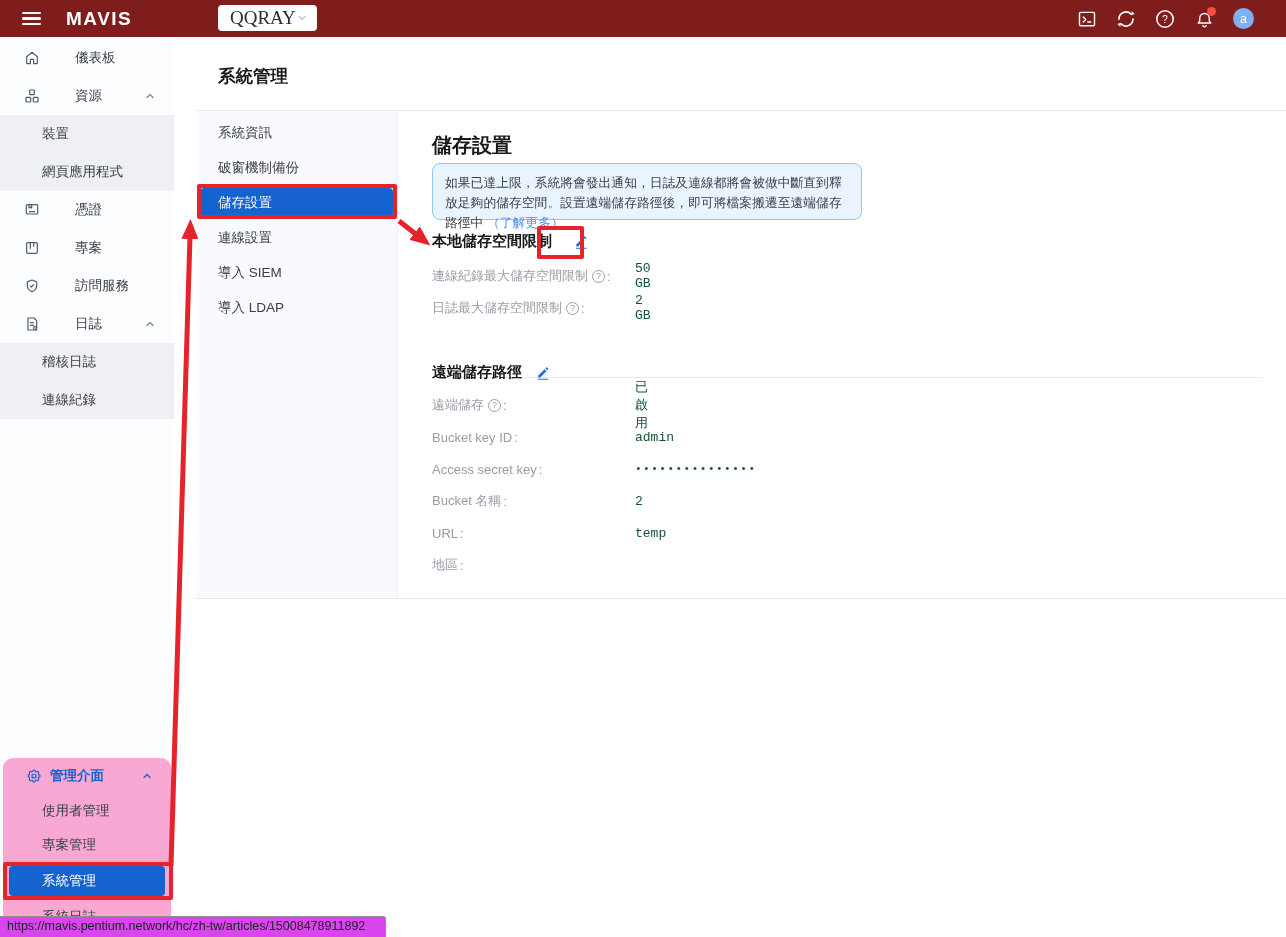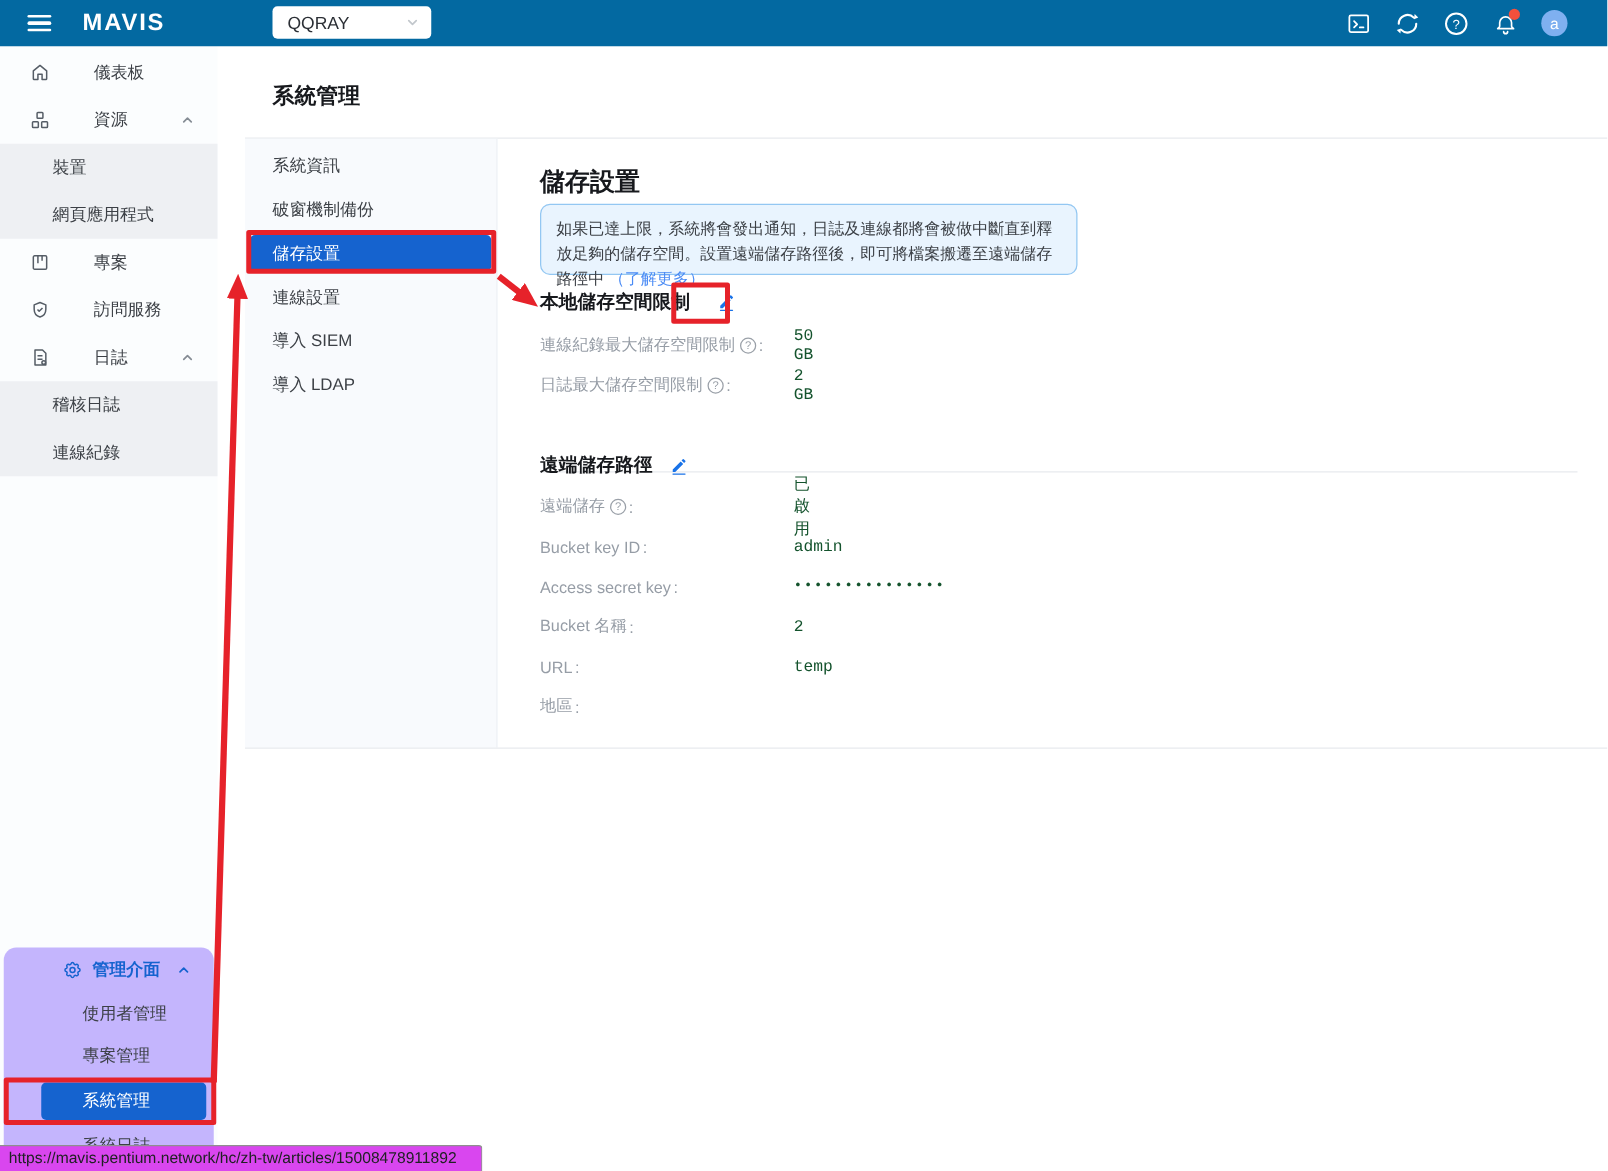--- a/index.html
+++ b/index.html
@@ -1,39 +1,39 @@
 <!DOCTYPE html>
 <html><head>
 <meta charset="utf-8">
 <style>
   * { margin:0; padding:0; box-sizing:border-box; }
   html,body { width:1286px; height:937px; overflow:hidden; font-family:"Liberation Sans","DejaVu Sans",sans-serif; background:#fff; }
   .page { position:relative; width:1286px; height:937px; }
 
   
-  .topbar { position:absolute; top:0; left:0; right:0; height:37px; background:#0369a1; display:flex; align-items:center; z-index:10; }
+  .topbar { position:absolute; top:0; left:0; right:0; height:37px; background:#7f1d1d; display:flex; align-items:center; z-index:10; }
   .hamburger { margin-left:22px; width:19px; height:13px; display:flex; flex-direction:column; justify-content:space-between; cursor:pointer; }
   .hamburger span { display:block; height:2.4px; background:#fff; border-radius:2px; }
   .logo { margin-left:25px; color:#fff; font-weight:900; font-size:19px; letter-spacing:1.5px; }
-  .project-select { position:absolute; left:218px; top:5px; width:127px; height:26px; background:#fff; border-radius:4px; display:flex; align-items:center; justify-content:space-between; padding:0 9px 0 12px; font-size:14px; color:#2b2f35; cursor:pointer; }
+  .project-select { position:absolute; left:218px; top:5px; width:99px; height:26px; background:#fff; border-radius:4px; display:flex; align-items:center; justify-content:space-between; padding:0 9px 0 12px; font-size:19px; color:#2b2f35; cursor:pointer;font-family:Liberation Serif, serif; }
   .topbar-icons { position:absolute; right:32px; top:0; height:37px; display:flex; align-items:center; gap:19px; }
   .tb-icon { width:20px; height:20px; color:#fff; position:relative; cursor:pointer; display:flex; align-items:center; justify-content:center; }
   .badge-dot { position:absolute; top:-2px; right:-2px; width:9px; height:9px; border-radius:50%; background:#f4503c; }
   .avatar { width:21px; height:21px; border-radius:50%; background:#7fb0f0; color:#fff; font-size:12.5px; display:flex; align-items:center; justify-content:center; cursor:pointer; }
 
   
   .sidebar { position:absolute; top:37px; left:0; width:174px; bottom:0; background:#fbfdfe; z-index:5; }
   .side-pad { height:2px; }
   .side-item { height:38px; display:flex; align-items:center; padding-left:24px; font-size:13.5px; color:#3c4046; position:relative; cursor:pointer;gap:26px; }
   .side-item .sicon { width:16px; height:16px; margin-right:9px; color:#555d66; flex:0 0 16px; }
   .side-item .chev { position:absolute; right:18px; width:12px; height:12px; color:#858c94; }
   .side-sub { padding-left:42px; }
   .side-block { background:#eef0f3; }
 
-  .admin { position:absolute; left:3px; right:3px; top:721px; bottom:0; background:#c4b5fd; border-radius:10px 10px 0 0;padding-left:24px; }
+  .admin { position:absolute; left:3px; right:3px; top:721px; bottom:0; background:#f9a8d4; border-radius:10px 10px 0 0; }
   .admin-head { height:36px; display:flex; align-items:center; padding-left:23px; color:#1563cf; font-size:13.5px; font-weight:600; position:relative; cursor:pointer; }
   .admin-head .sicon { width:16px; height:16px; margin-right:8px; color:#1563cf; flex:0 0 16px; }
   .admin-head .chev { position:absolute; right:18px; width:12px; height:12px; color:#1563cf; }
   .admin-item { height:34px; display:flex; align-items:center; padding-left:39px; font-size:13.5px; color:#3c4046; cursor:pointer; }
   .admin-sel-row { height:38px; display:flex; align-items:stretch; }
   .admin-sel { flex:1; margin:4px 6px; background:#1563cf; border-radius:4px; color:#fff; display:flex; align-items:center; padding-left:33px; font-size:13.5px; cursor:pointer; }
 
   
   .main { position:absolute; left:174px; top:37px; right:0; bottom:0; background:#fff; }
   .page-title { position:absolute; left:44px; top:27px; font-size:17.5px; font-weight:700; color:#17191d; }
@@ -142,20 +142,28 @@
 
     <div class="side-block">
       <div class="side-item side-sub">
           <span>裝置</span>
         </div>
       <div class="side-item side-sub">
           <span>網頁應用程式</span>
         </div>
     </div>
 
+    <div class="side-item">
+      <svg class="sicon" viewBox="0 0 24 24" fill="none" stroke="currentColor" stroke-width="1.8" stroke-linejoin="round">
+          <rect x="3.5" y="4" width="17" height="14" rx="1.5"></rect>
+          <path d="M7.5 4v5l2-1.4L11.5 9V4"></path>
+          <line x1="7.5" y1="14.5" x2="16.5" y2="14.5"></line>
+        </svg>
+      <span>憑證</span>
+    </div>
 
     <div class="side-item">
       <svg class="sicon" viewBox="0 0 24 24" fill="none" stroke="currentColor" stroke-width="1.8" stroke-linejoin="round">
           <rect x="4" y="4" width="16" height="16" rx="1.5"></rect>
           <path d="M9.5 4v9M14.5 4v6"></path>
         </svg>
       <span>專案</span>
     </div>
 
     <div class="side-item">

